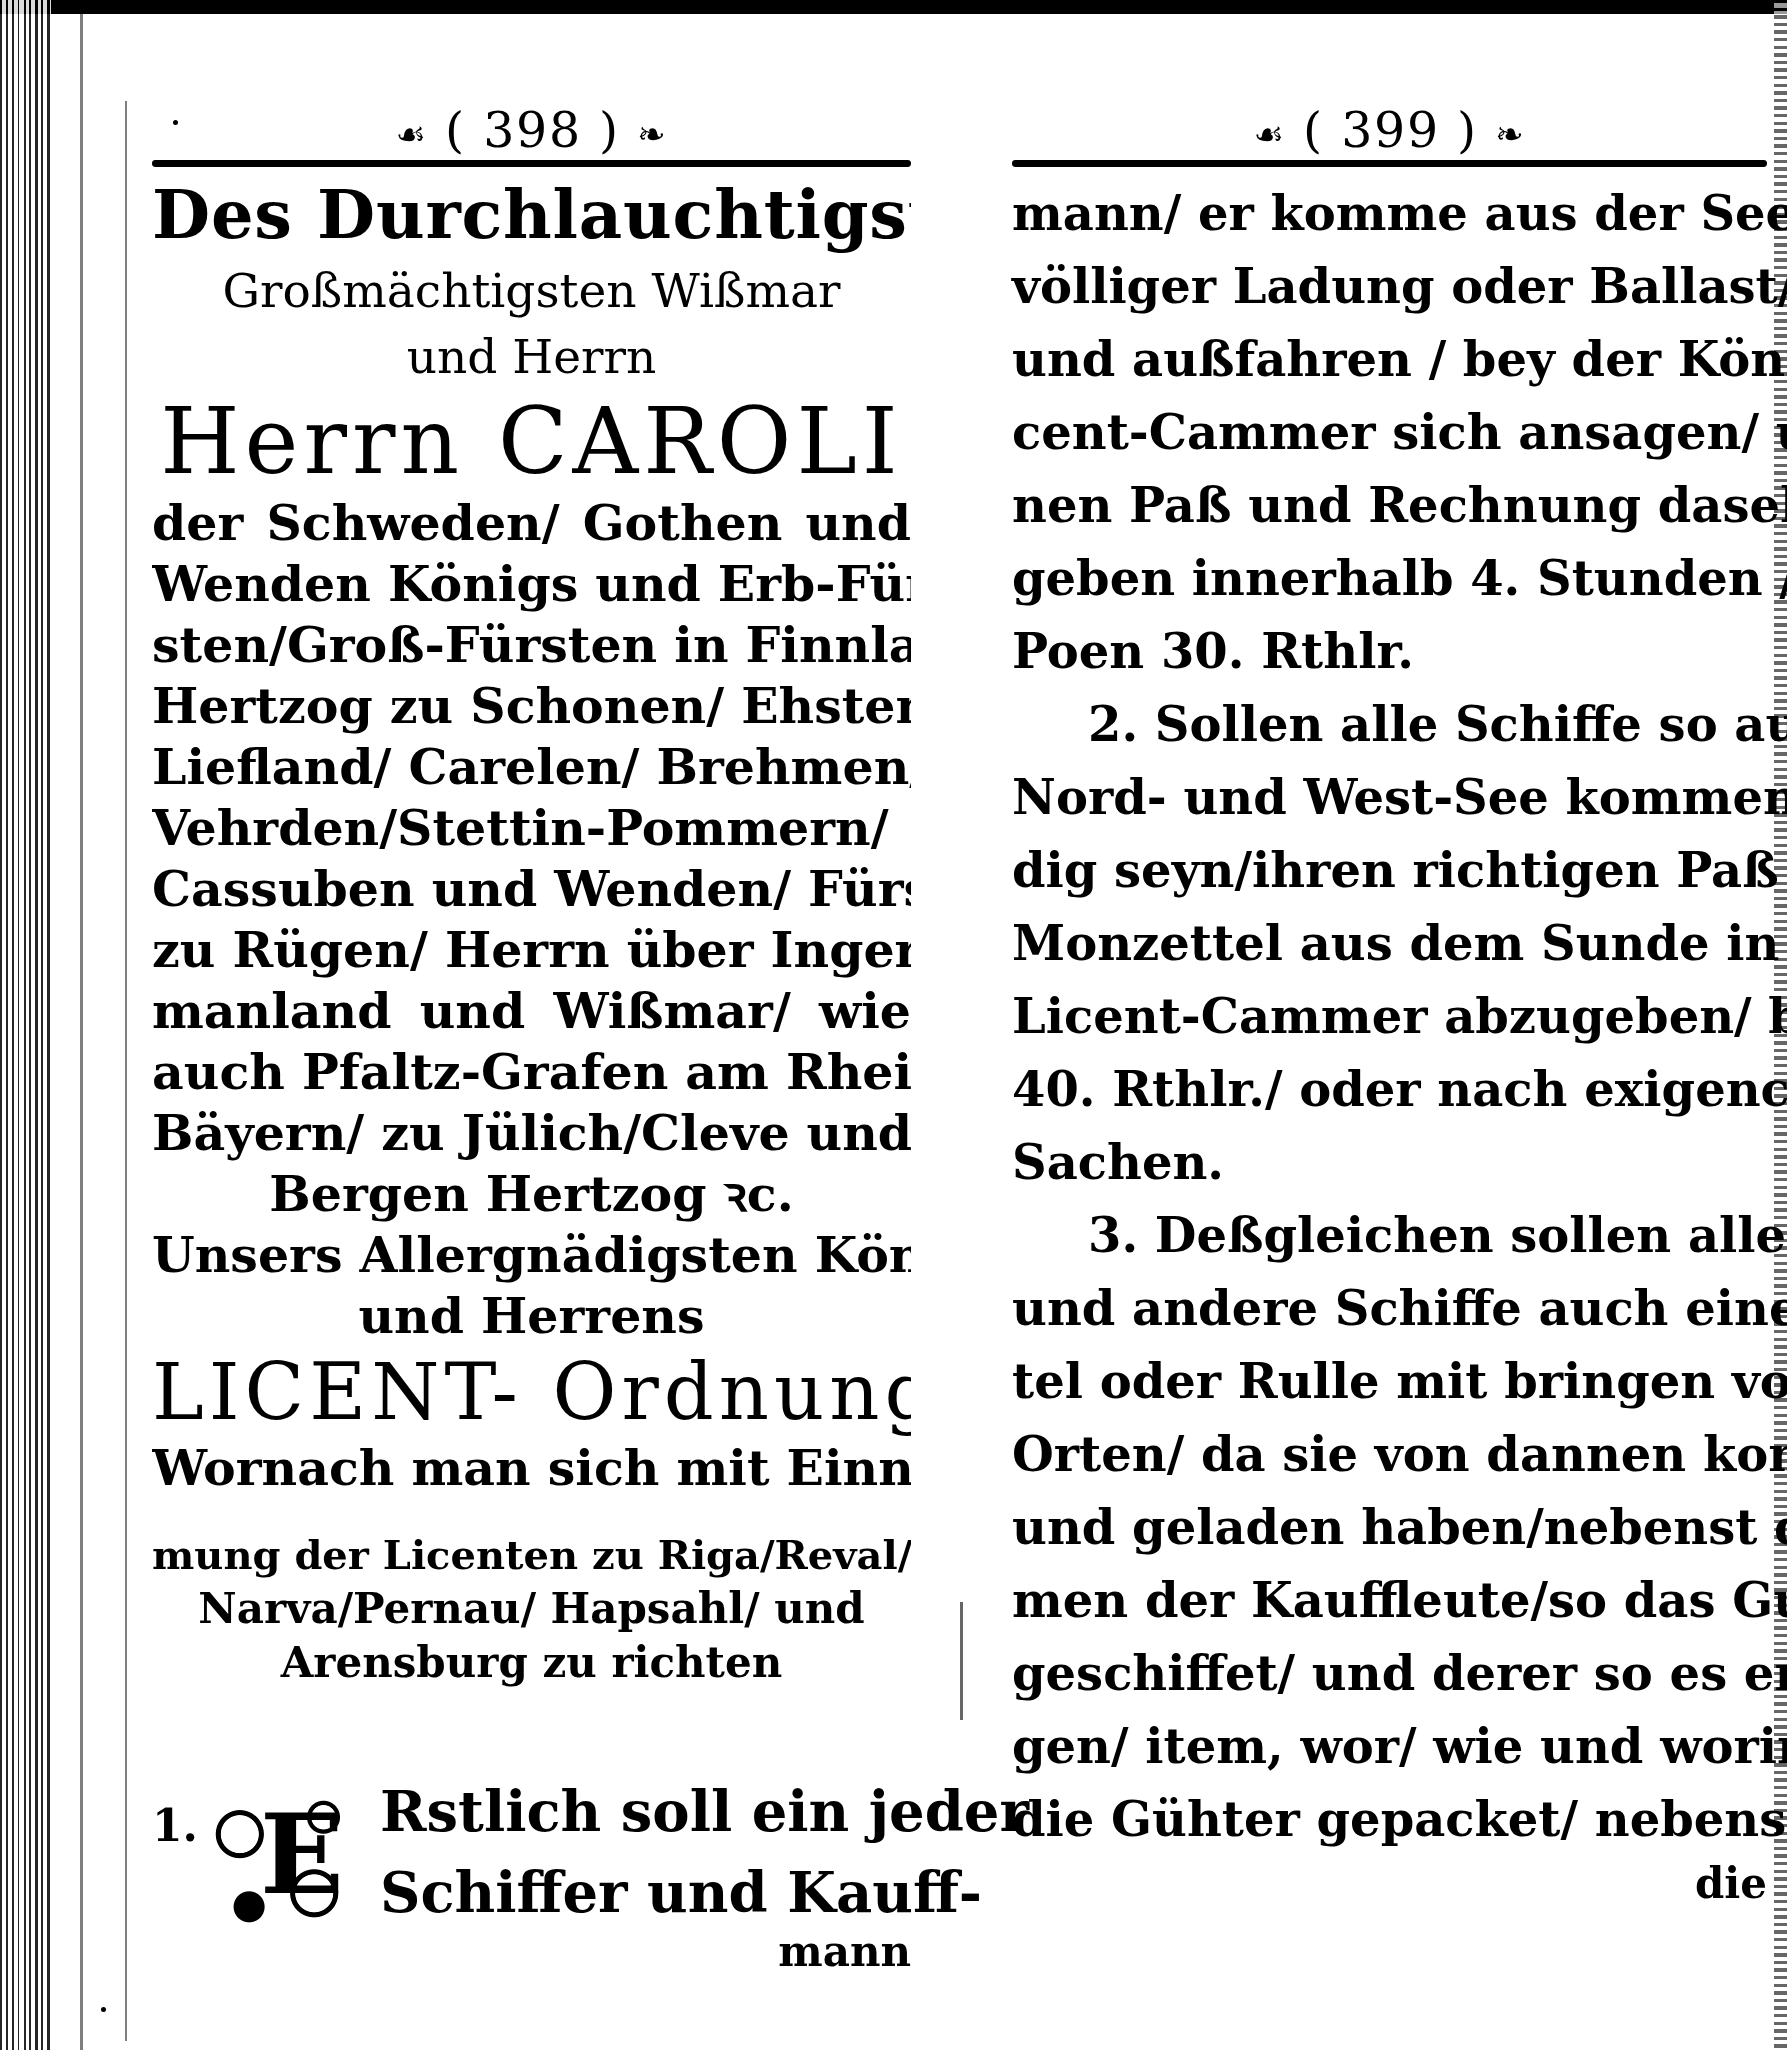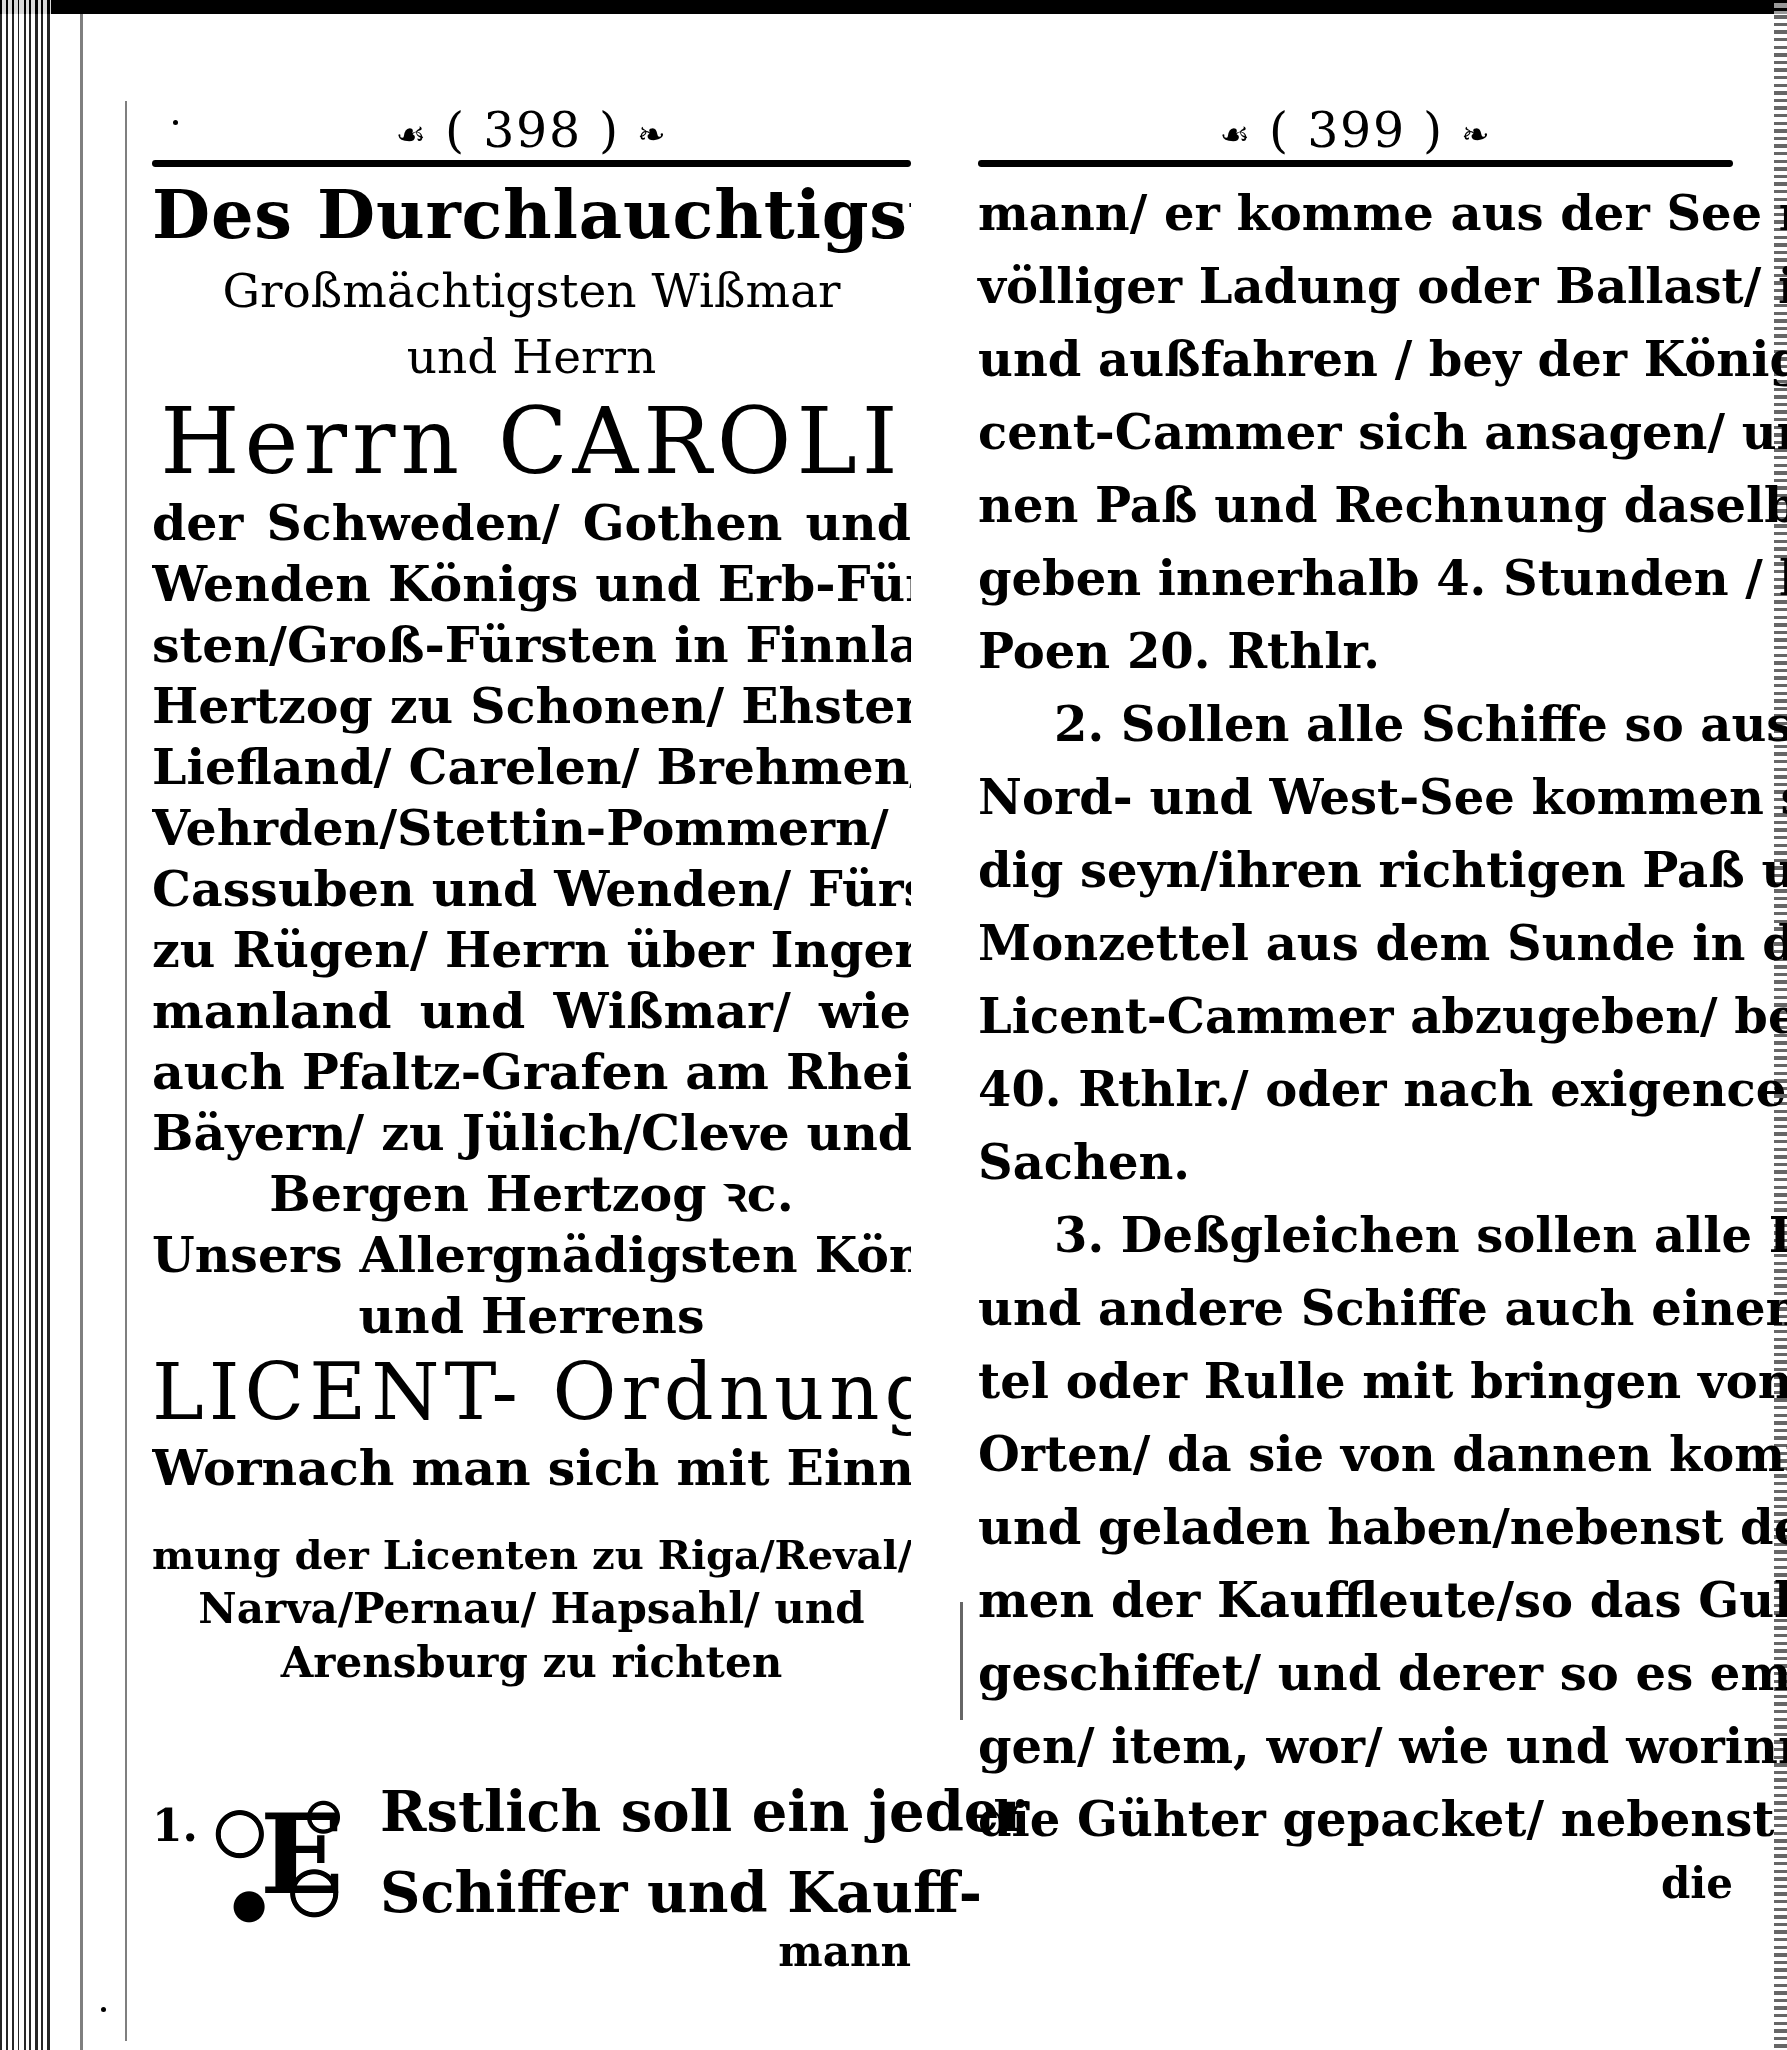--- a/index.html
+++ b/index.html
@@ -18,21 +18,21 @@
   .binding-left3 { position: absolute; left: 125px; top: 101px; width: 1.7px; height: 1940px; background: #000; opacity: .5; }
   .edge-right {
     position: absolute; left: 1774px; top: 0; width: 13.5px; height: 2051px;
     background: repeating-linear-gradient(180deg, #000 0 3.4px, #fff 3.4px 7.6px);
     opacity: .6;
   }
   .gutter-mark { position: absolute; left: 960px; top: 1602px; width: 2.5px; height: 118px; background: #000; opacity: .6; }
 
   .page { position: absolute; top: 0; height: 2051px; }
   .page-left { left: 152px; width: 759px; }
-  .page-right { left: 978px; width: 755px; }
+  .page-right { left: 1012px; width: 755px; }
 
   .runhead {
     position: absolute; top: 101px; left: 0; width: 100%;
     text-align: center; font-size: 49px; line-height: 59px; letter-spacing: 1.7px;
   }
   .runhead .orn { font-size: 34px; vertical-align: middle; }
   .rule { position: absolute; top: 160px; left: 0; width: 100%; height: 6.7px; background: #000; border-radius: 3.4px; }
 
   .title-block { position: absolute; top: 173px; left: 0; width: 100%; text-align: center; }
   .tl { white-space: nowrap; overflow: hidden; }
@@ -135,21 +135,21 @@
   </div>
   <div class="rule"></div>
 
   <div class="body-right">
     <div class="rl">mann/ er komme aus der See mit</div>
     <div class="rl">völliger Ladung oder Ballast/ im ein-</div>
     <div class="rl">und außfahren / bey der Königl. Li-</div>
     <div class="rl">cent-Cammer sich ansagen/ und sei-</div>
     <div class="rl">nen Paß und Rechnung daselbst ab-</div>
     <div class="rl">geben innerhalb 4. Stunden / bey</div>
-    <div class="rl last">Poen 20. Rthlr.</div>
+    <div class="rl last">Poen 30. Rthlr.</div>
     <div class="rl indent">2. Sollen alle Schiffe so aus der</div>
     <div class="rl">Nord- und West-See kommen schul-</div>
     <div class="rl">dig seyn/ihren richtigen Paß und</div>
     <div class="rl">Monzettel aus dem Sunde in der</div>
     <div class="rl">Licent-Cammer abzugeben/ bey Poen</div>
     <div class="rl">40. Rthlr./ oder nach exigence der</div>
     <div class="rl last">Sachen.</div>
     <div class="rl indent">3. Deßgleichen sollen alle Lübische</div>
     <div class="rl">und andere Schiffe auch einen Zet-</div>
     <div class="rl">tel oder Rulle mit bringen von denen</div>

